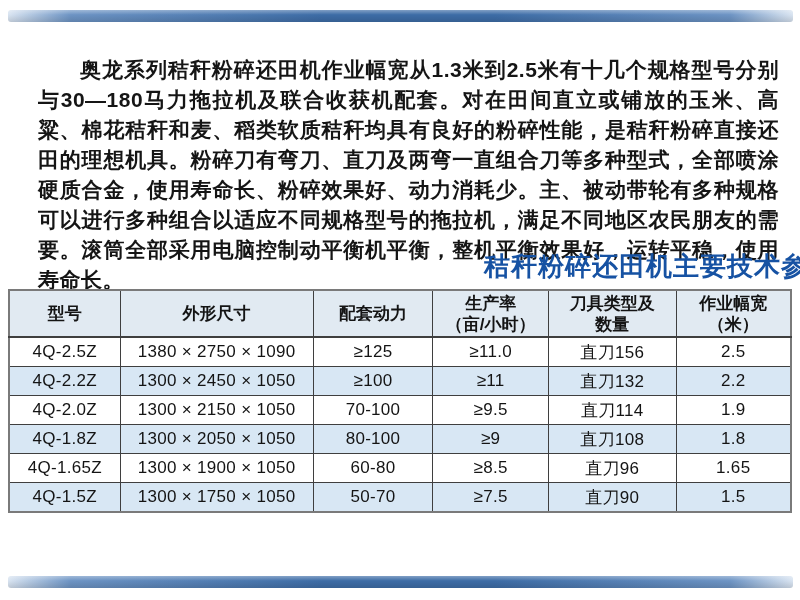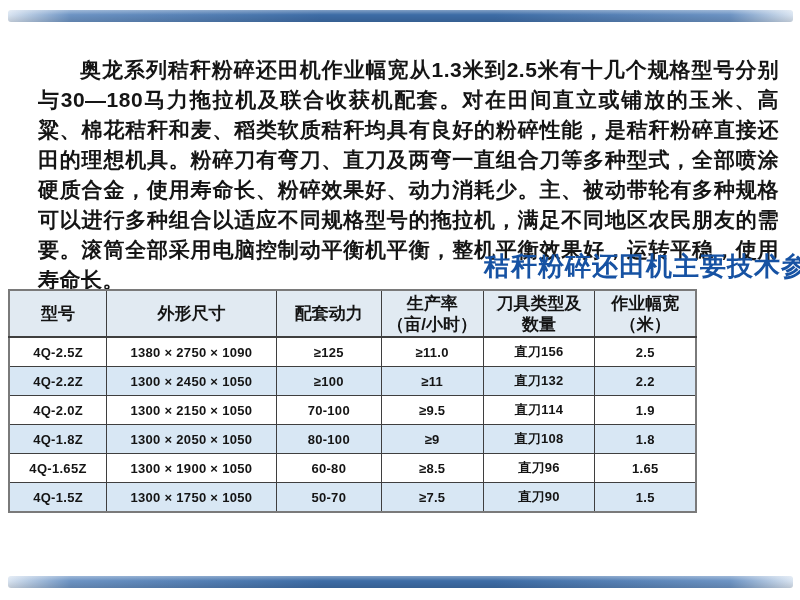--- a/index.html
+++ b/index.html
@@ -29,39 +29,39 @@
   .table-title {
     position:absolute; top:249px; left:0; width:800px; margin:0;
     text-align:right;
     font-family:"Liberation Serif","DejaVu Serif",serif;
     font-weight:bold; font-size:26px; letter-spacing:1px;
     color:#1652a3;
     padding-left:35px;
   }
 
   table.specs {
-    position:absolute; top:289px; left:8px; width:689px;
+    position:absolute; top:289px; left:8px; width:784px;
     border-collapse:collapse; table-layout:fixed;
     color:#141414;
     border:2px solid #7a7a7a;
   }
   .specs th, .specs td {
     border:1px solid #3f3f3f;
     text-align:center; vertical-align:middle; padding:0;
   }
   .specs thead th {
     background:#e1eaf2;
     height:45px;
     font-size:17px; font-weight:bold;
     border-bottom:2px solid #3f3f3f;
     line-height:21px;
   }
   .specs tbody td {
     height:28px;
-    font-size:13px; font-weight:bold;
+    font-size:17px; font-weight:normal;
     letter-spacing:0.3px;
   }
   .specs tbody tr:nth-child(even) { background:#d8e7f4; }
   .hl { display:block; }
 </style>
 </head>
 <body>
 
 <div class="accent-bar top"></div>
 

